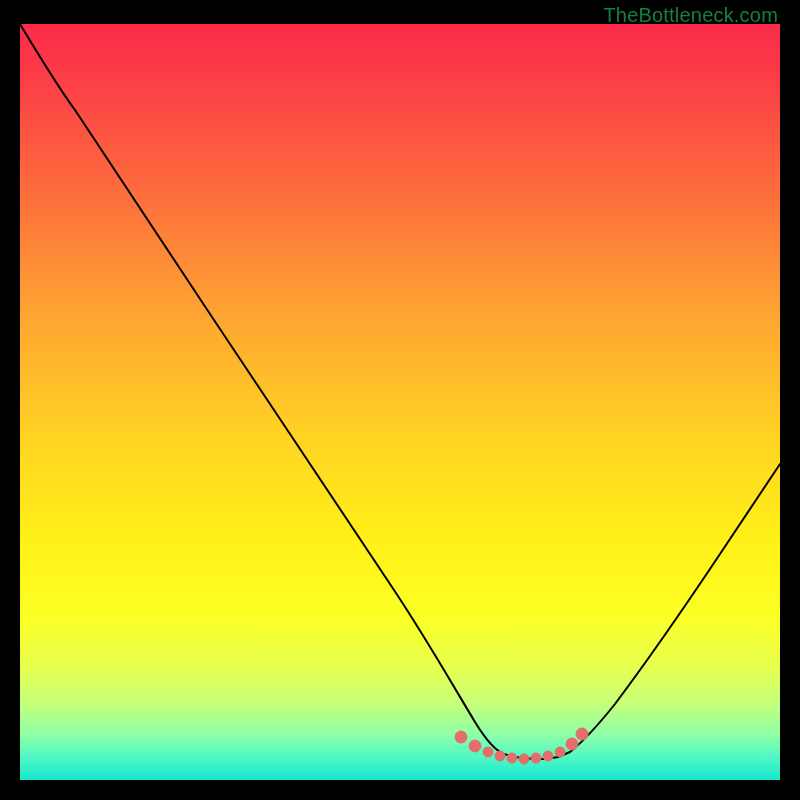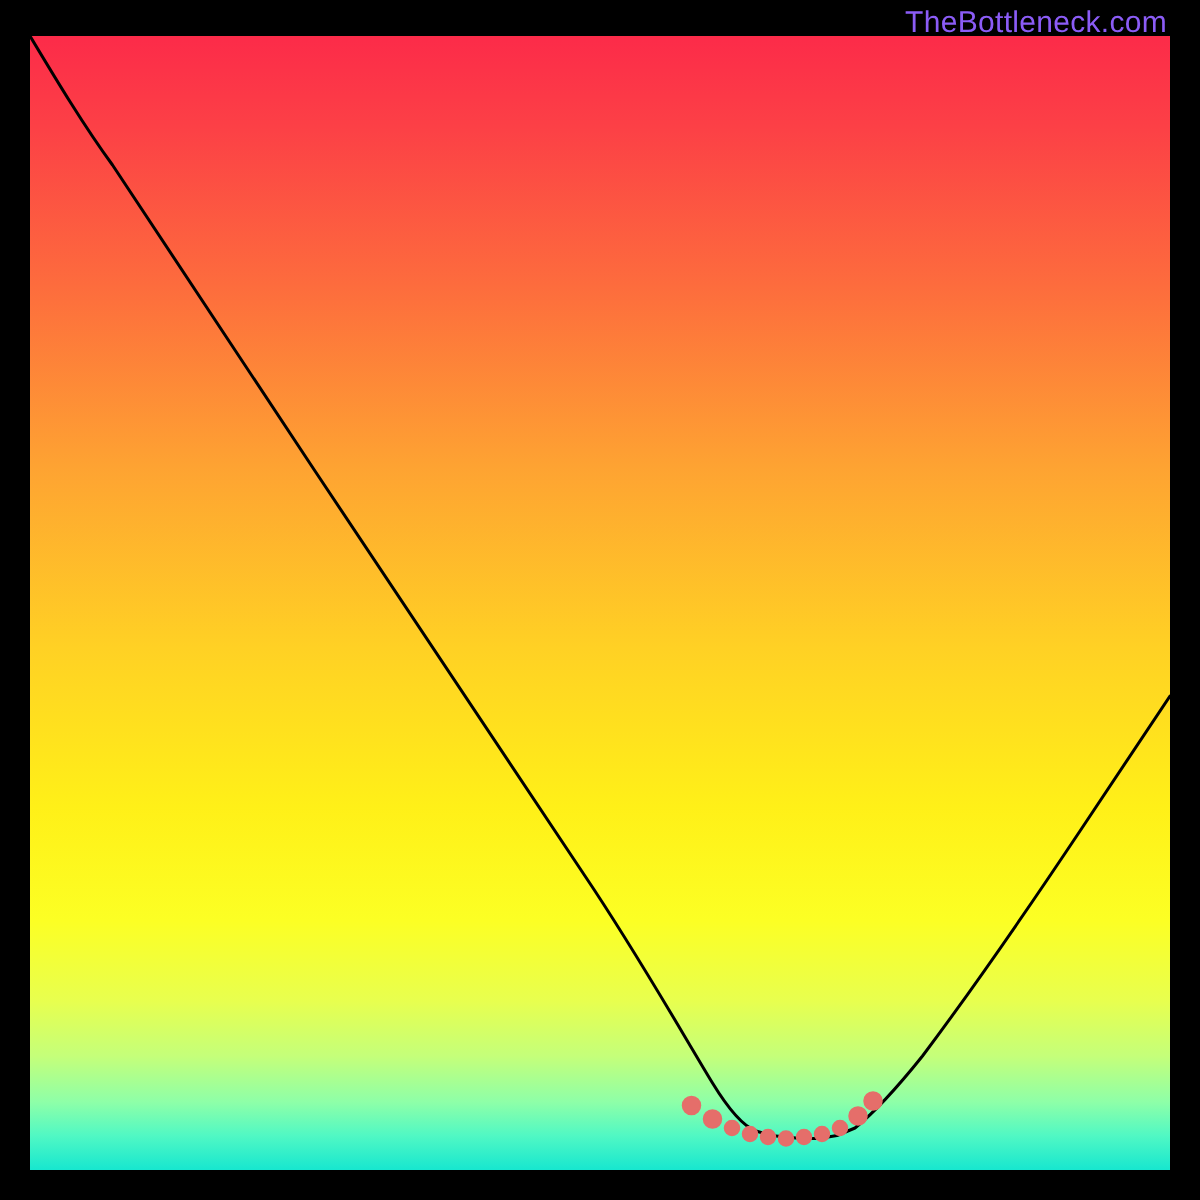--- a/index.html
+++ b/index.html
@@ -44,21 +44,21 @@
     );
   }
   .curve {
     position: absolute;
     inset: 0;
   }
   .watermark {
     position: absolute;
     top: 4px;
     right: 22px;
-    color: #8b5cf6;
+    color: #15803d;
     font-size: 20px;
     font-weight: 400;
     letter-spacing: 0.2px;
   }
 </style>
 </head>
 <body>
 
 <div class="frame">
 

